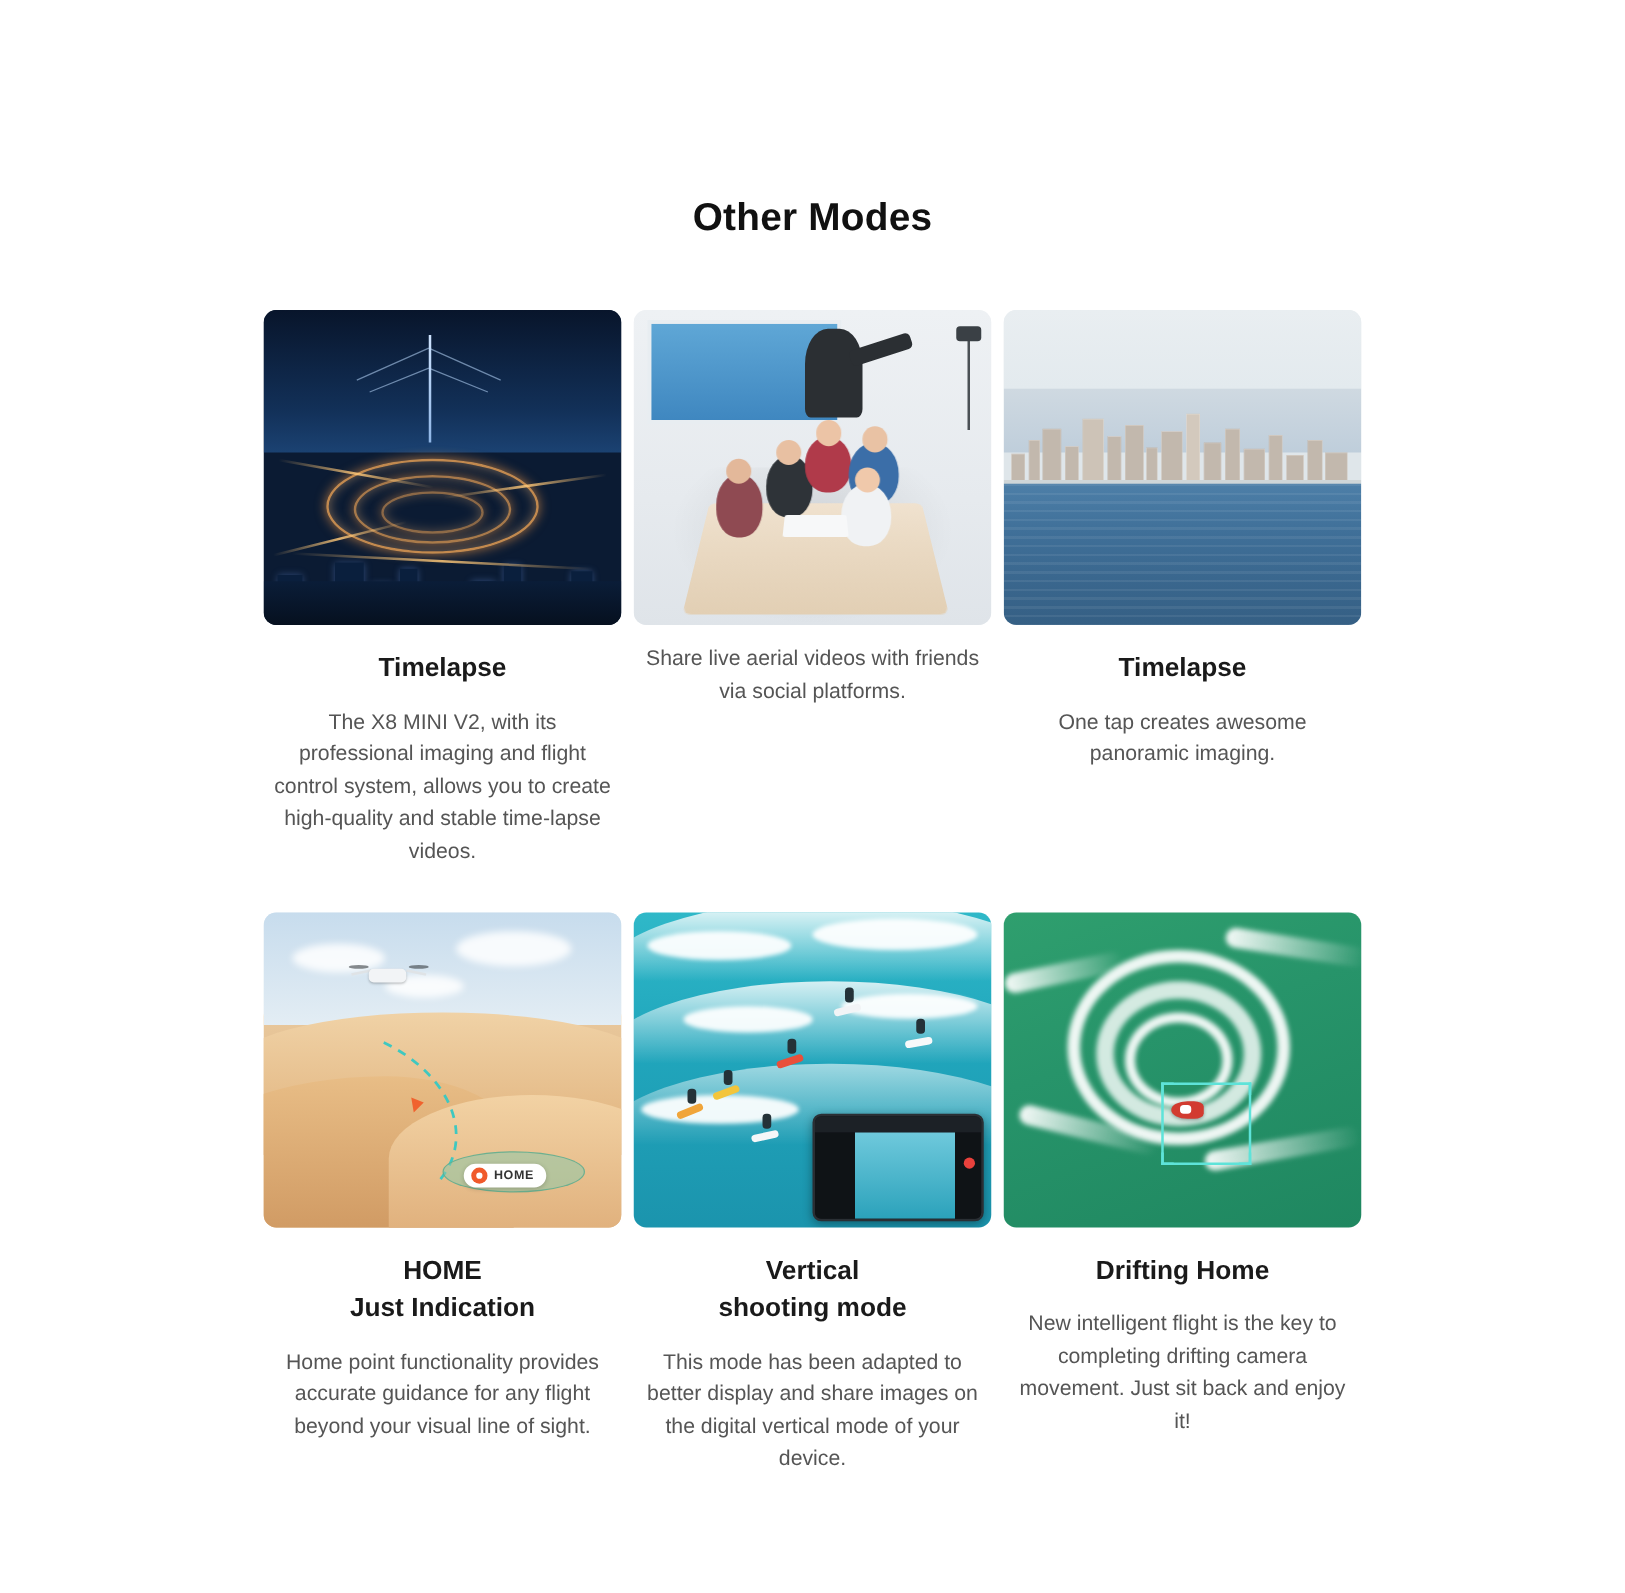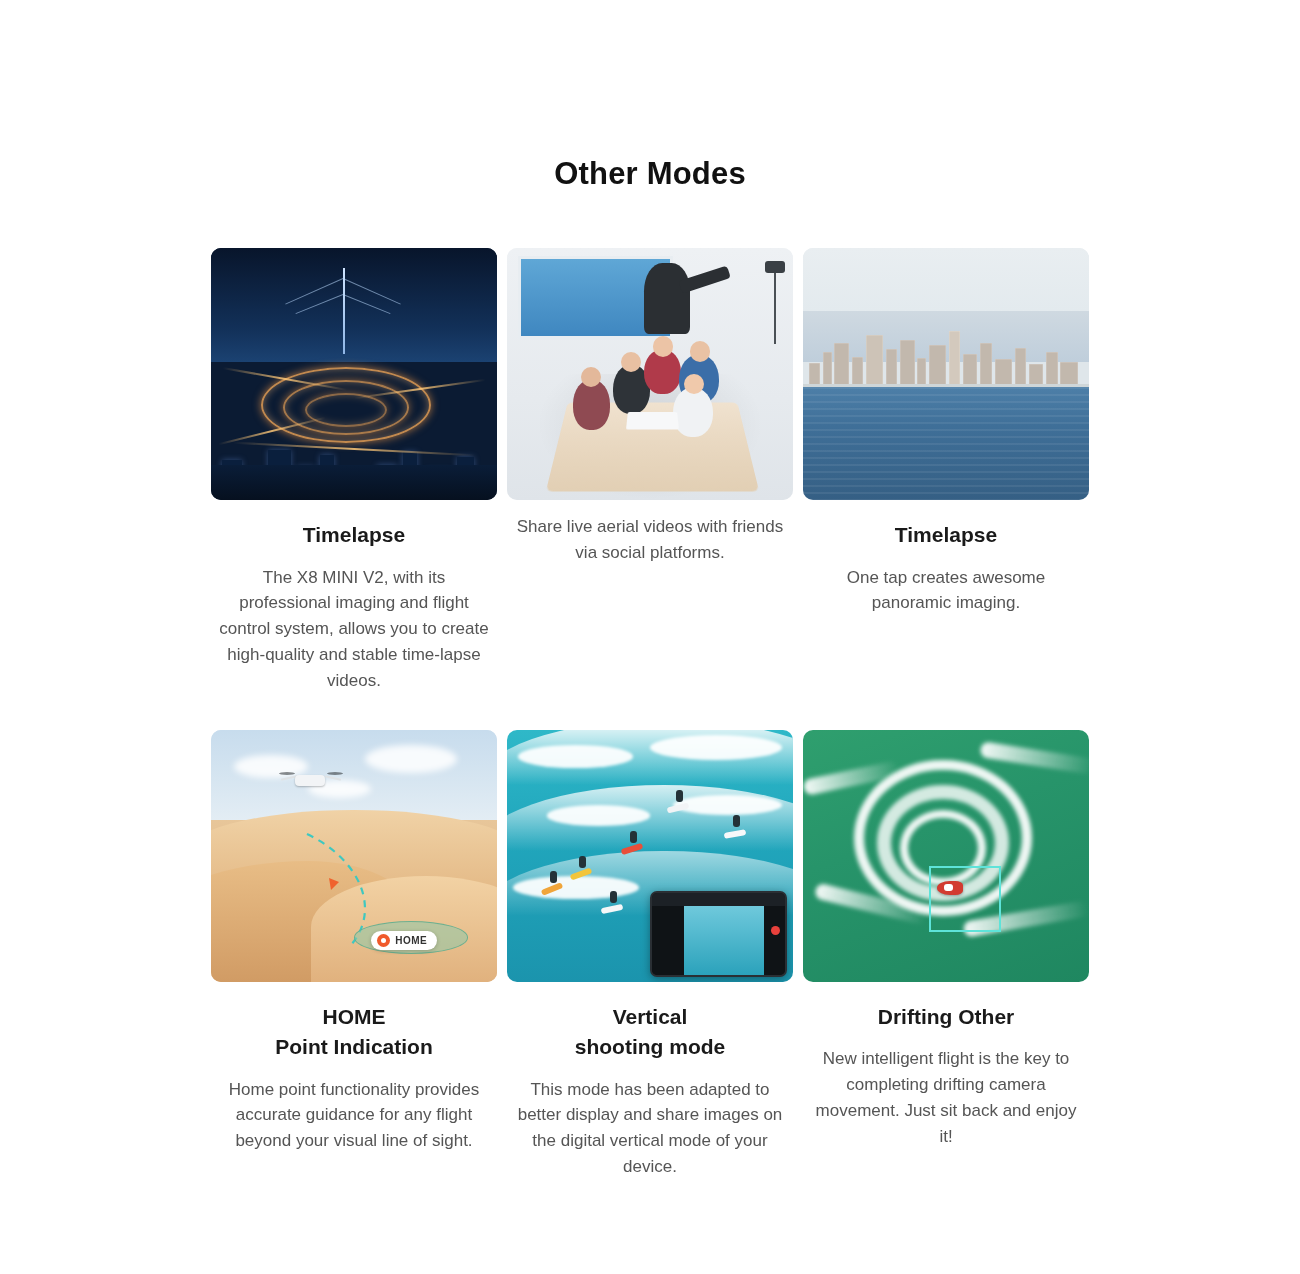--- a/index.html
+++ b/index.html
@@ -319,21 +319,21 @@
           <div class="rot" style="right:-6px;"></div>
         </div>
         <div class="hm-ellipse"></div>
         <div class="hm-badge">
           <span class="hm-pin"></span>
           <span>HOME</span>
         </div>
       </div>
       <div class="card-title">
         <div>HOME</div>
-        <div>Point Indication</div>
+        <div>Just Indication</div>
       </div>
       <div class="card-desc">Home point functionality provides accurate guidance for any flight beyond your visual line of sight.</div>
     </div>
 
     <div class="card row2">
       <div class="thumb img-vert">
         <div class="vt-wave" style="top:-4%;"></div>
         <div class="vt-wave" style="top:22%; opacity:.85;"></div>
         <div class="vt-wave" style="top:48%; opacity:.6;"></div>
         <div class="vt-foam" style="left:4%;  top:6%;  width:40%; height:9%;"></div>
@@ -378,18 +378,18 @@
         <div class="df-tail" style="left:4%;  top:66%; width:40%; transform:rotate(14deg);"></div>
         <div class="df-tail" style="left:56%; top:72%; width:44%; transform:rotate(-10deg);"></div>
         <div class="df-box" style="left:44%; top:54%;">
           <span class="c1"></span>
             <span class="c2"></span>
             <span class="c3"></span>
             <span class="c4"></span>
         </div>
         <div class="df-boat" style="left:47%; top:60%;"></div>
       </div>
-      <div class="card-title">Drifting Other</div>
+      <div class="card-title">Drifting Home</div>
       <div class="card-desc">New intelligent flight is the key to completing drifting camera movement. Just sit back and enjoy it!</div>
     </div>
 
   </div>
 </div>
 
 </body></html>

